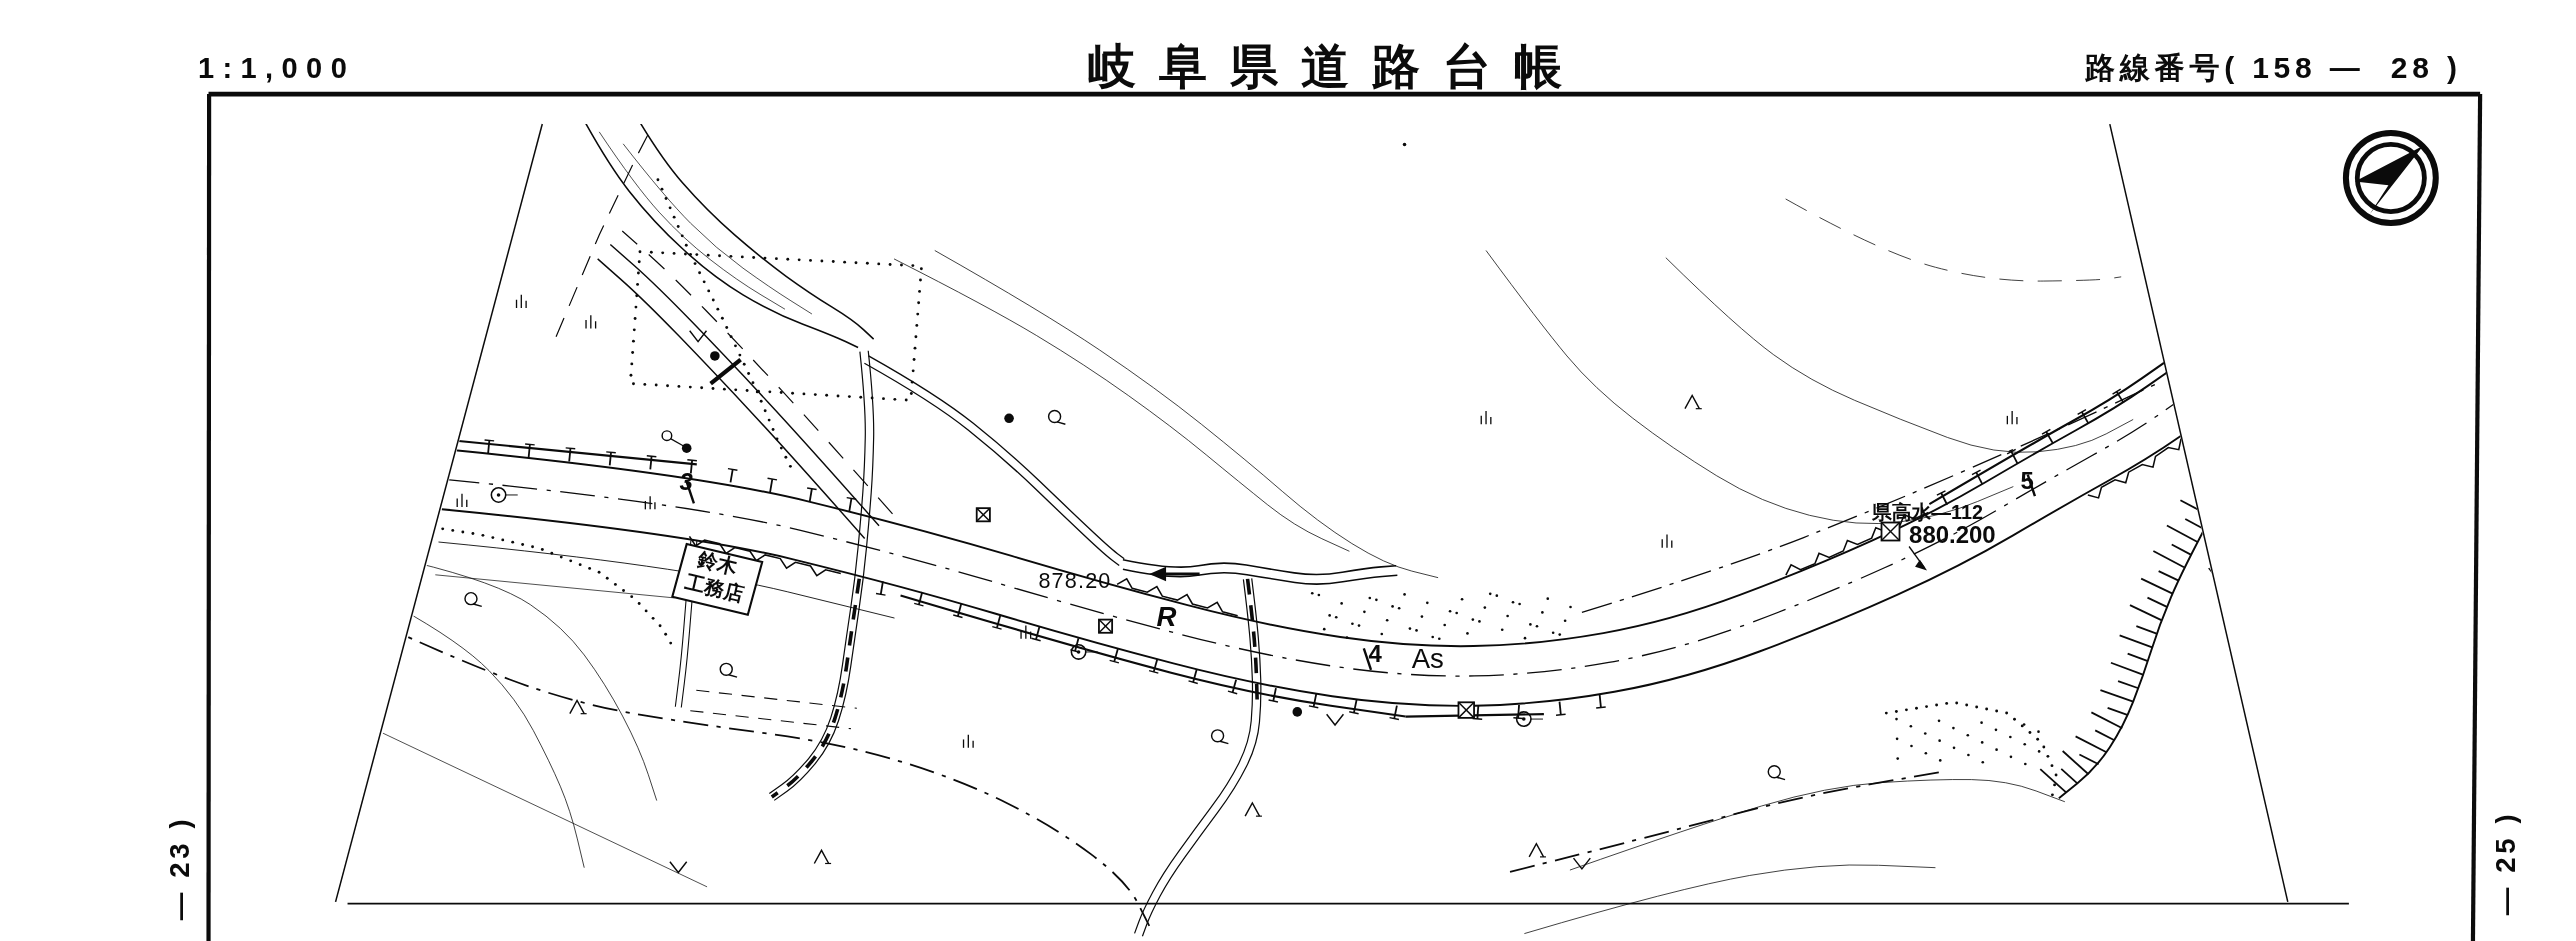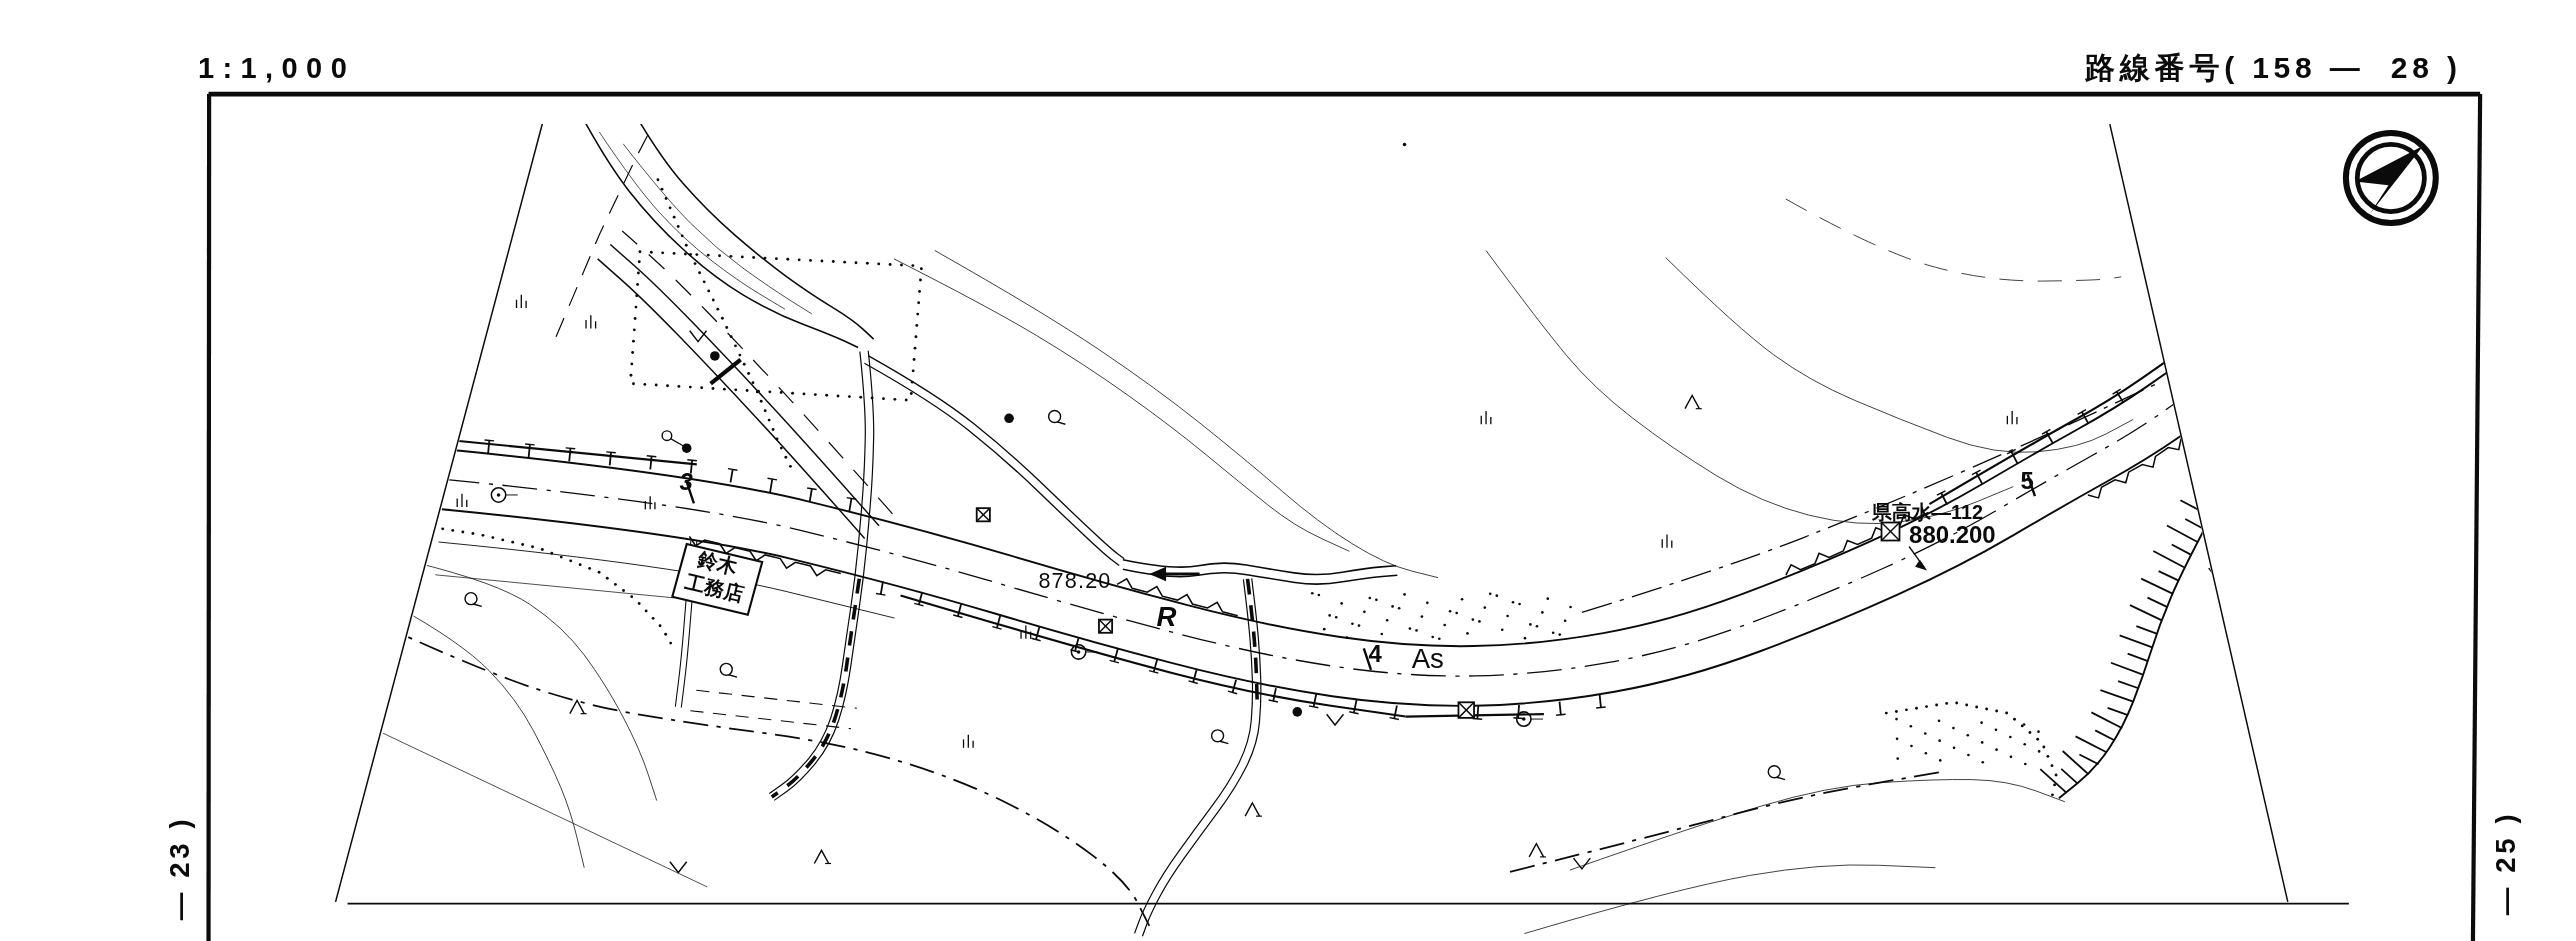--- a/index.html
+++ b/index.html
@@ -22,20 +22,21 @@
   .bold{font-weight:bold;}
   .ital{font-style:italic;}
   .ink{stroke:#0b0b0b;fill:none;}
 </style>
 </head>
 <body>
 
 <div class="page">
 
   <div class="hdr hdr-scale">1:1,000</div>
+  <div class="hdr hdr-title">岐阜県道路台帳</div>
   <div class="hdr hdr-route">路線番号( 158 —  28 )</div>
   <div class="edge-label edge-left">— 23 )</div>
   <div class="edge-label edge-right">— 25 )</div>
 
   <svg id="map" width="2576" height="942" viewBox="0 0 4299 1572">
     <defs>
       <clipPath id="sheetclip">
         <polygon points="905,207 3521,207 3830,1572 548,1572"></polygon>
       </clipPath>
     </defs>

